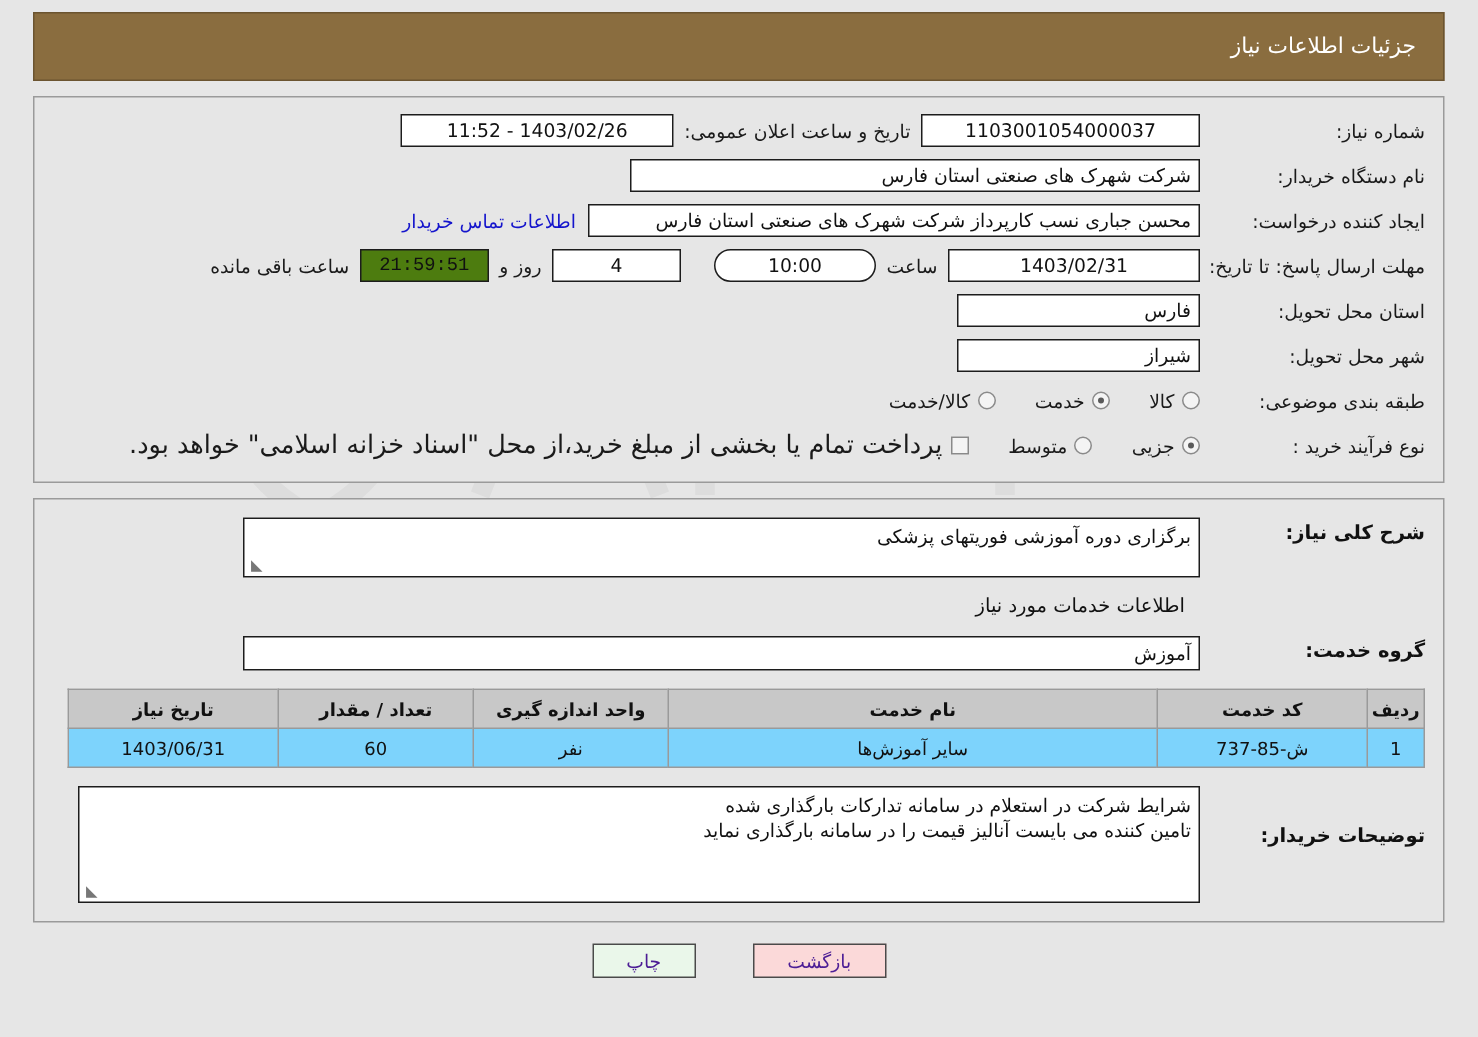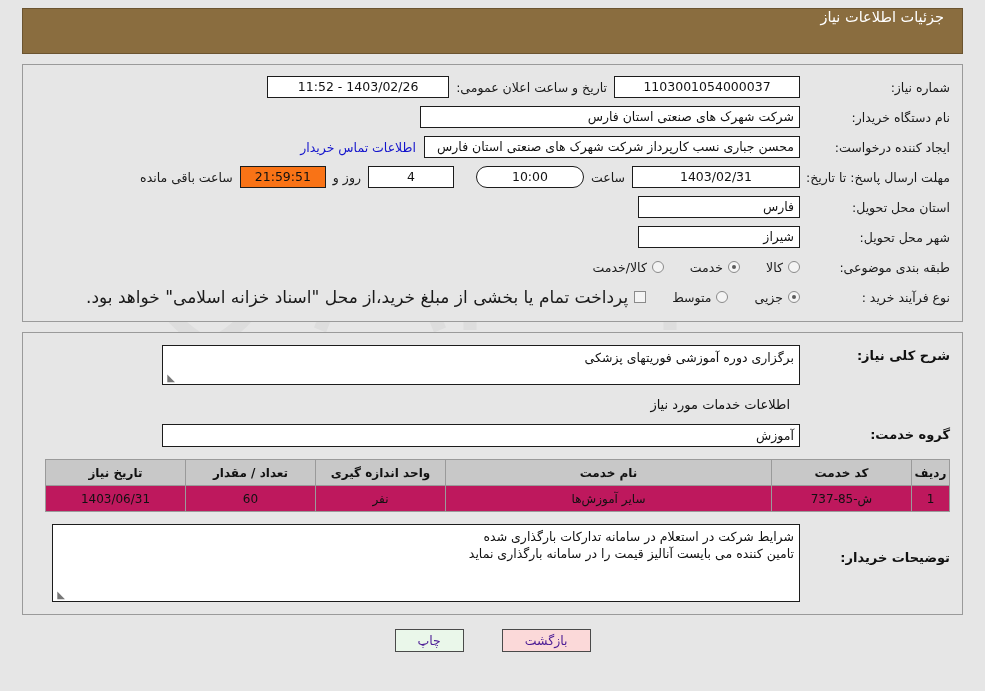--- a/index.html
+++ b/index.html
@@ -31,20 +31,21 @@
 
   .layer { position: relative; z-index: 2; }
 
   
   #header-bar {
     margin: 8px 22px 0 22px;
     height: 46px;
     background: #8a6d3f;
     border: 1px solid #6b5430;
     display: flex;
+    align-items: center;
     justify-content: flex-start;
     padding: 0 18px;
   }
   #header-bar .title {
     color: #ffffff;
     font-size: 14.5px;
     letter-spacing: .2px;
   }
 
   
@@ -80,25 +81,25 @@
     line-height: 20px;
     font-size: 12.5px;
     color: #111;
     padding: 0 5px;
     text-align: right;
     overflow: hidden;
     white-space: nowrap;
   }
   .fld.center { text-align: center; }
   .fld.ltr { direction: ltr; }
-  .fld.yellow { background: #f97316; }
+  .fld.yellow { background: #4d7c0f; font-family: Liberation Mono, monospace; }
 
   .w-num     { width: 186px; }
   .w-org     { width: 380px; }
-  .w-creator { width: 376px; }
+  .w-creator { width: 408px; }
   .w-date    { width: 168px; }
   .w-time    { width: 108px; border-radius: 11px; }
   .w-days    { width: 86px; }
   .w-clock   { width: 86px; }
   .w-loc     { width: 162px; }
   .w-pub     { width: 182px; }
 
   .inline-lbl {
     font-size: 12.5px;
     color: #1a1a1a;
@@ -212,21 +213,21 @@
     color: #111;
     height: 26px;
     text-align: center;
   }
   table.items td {
     border: 1px solid #9a9a9a;
     font-size: 12px;
     color: #111;
     height: 26px;
     text-align: center;
-    background: #be185d;
+    background: #7dd3fc;
   }
   .c-row  { width: 38px; }
   .c-code { width: 140px; }
   .c-name { width: 326px; }
   .c-unit { width: 130px; }
   .c-qty  { width: 130px; }
   .c-date { width: 140px; }
 
   
   #footer {

